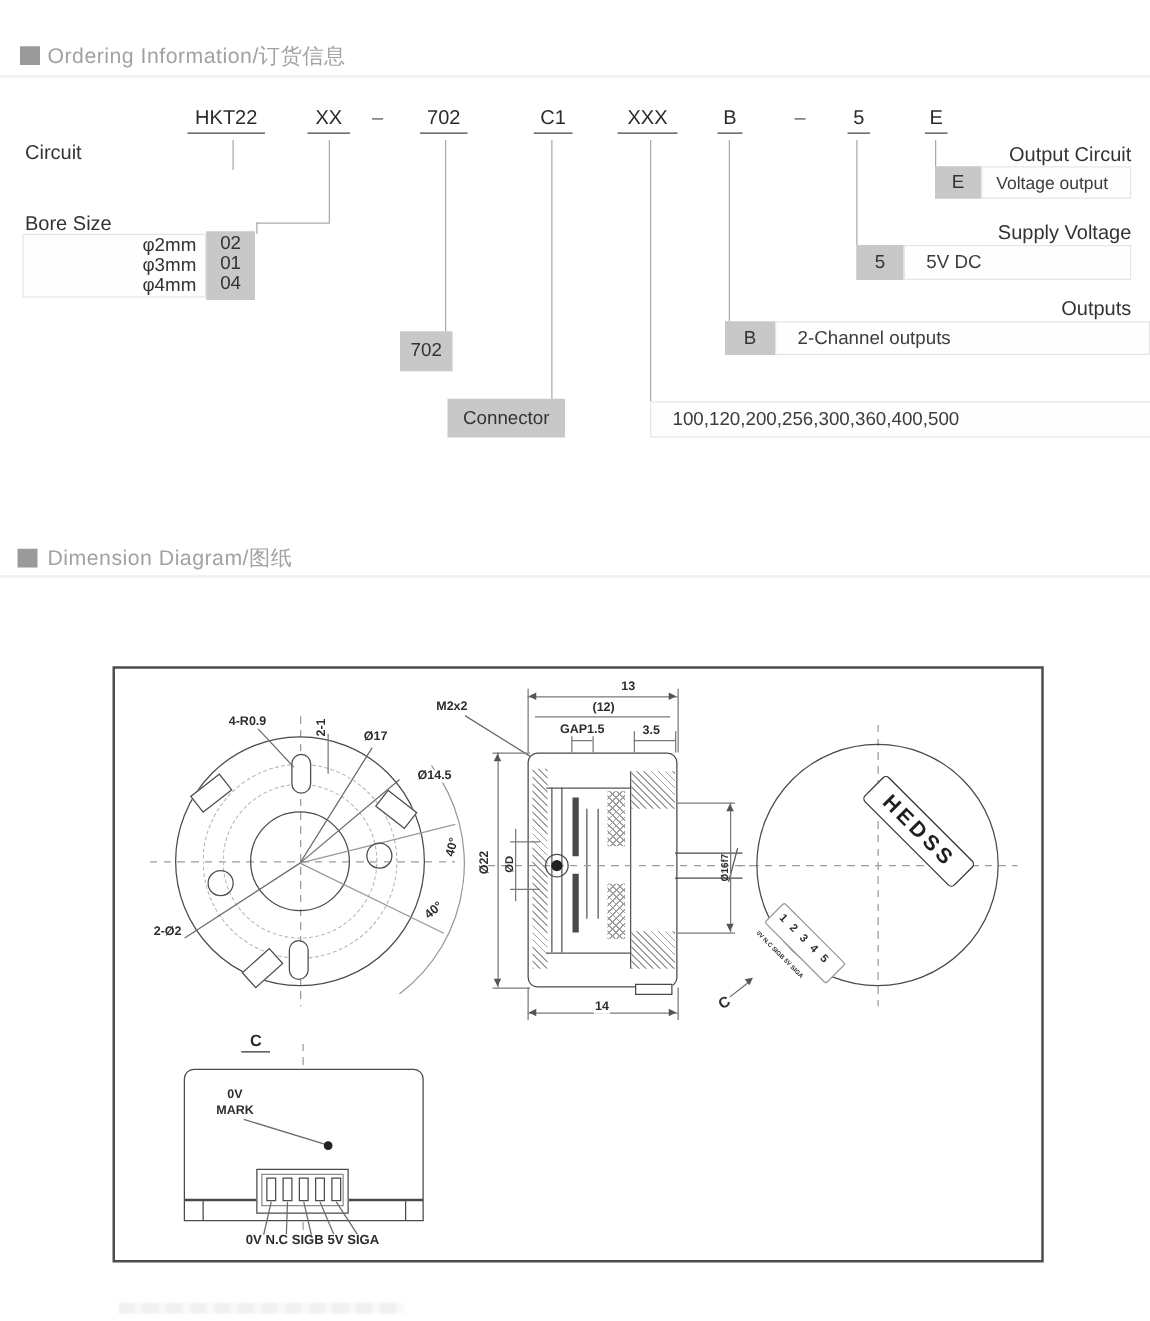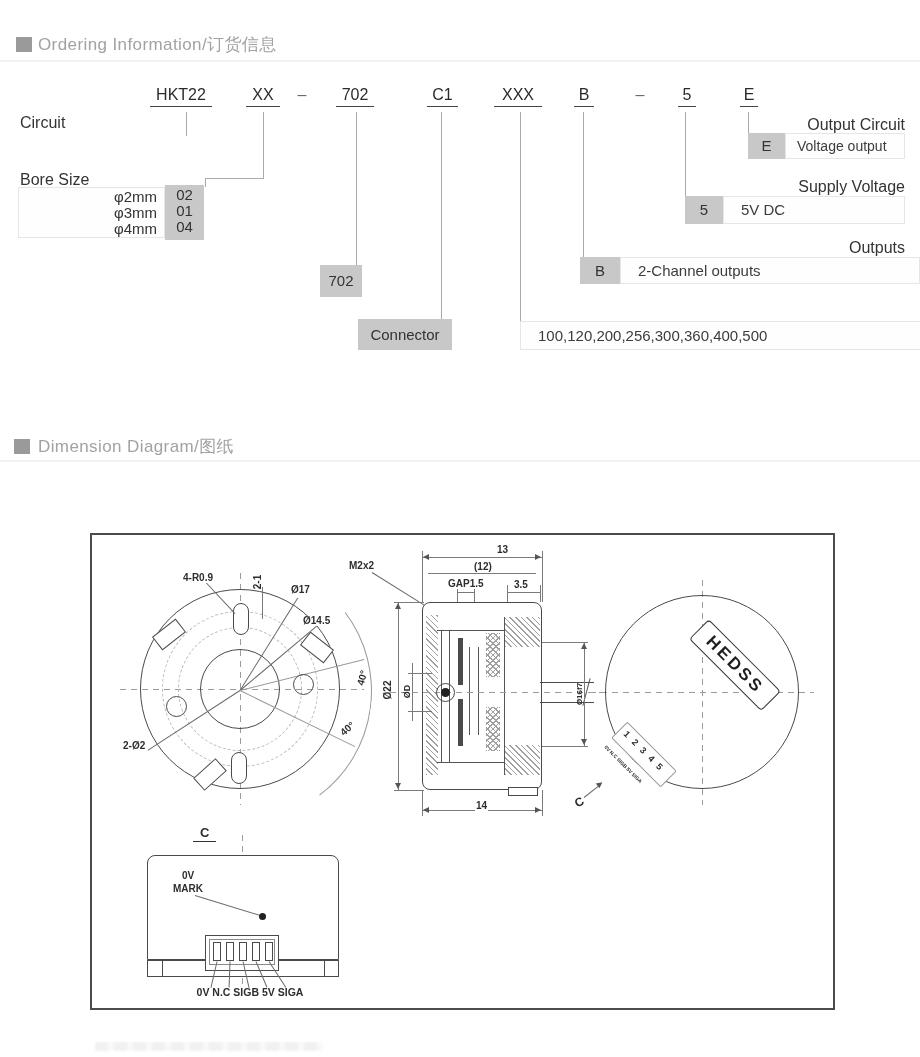--- a/index.html
+++ b/index.html
@@ -143,21 +143,21 @@
     <div class="abs notch" style="left:62px;top:91px;width:30px;height:17px;transform:rotate(-38deg);"></div>
     <div class="abs notch" style="left:210px;top:104px;width:30px;height:17px;transform:rotate(38deg);"></div>
     <div class="abs notch" style="left:103px;top:231px;width:30px;height:17px;transform:rotate(-42deg);"></div>
 
     <div class="abs line" style="left:113px;top:46px;width:44px;transform:rotate(47deg);"></div>
     <div class="abs dim" style="left:170px;top:52px;width:1px;height:32px;"></div>
 
     <div class="abs lbl" style="left:90px;top:38px;">4-R0.9</div>
     <div class="abs lbl vtext" style="left:158px;top:42px;background:transparent;">2-1</div>
     <div class="abs lbl" style="left:198px;top:50px;">Ø17</div>
-    <div class="abs lbl" style="left:210px;top:81px;">Ø14.5</div>
+    <div class="abs lbl" style="left:241px;top:81px;">Ø14.5</div>
     <div class="abs lbl" style="left:30px;top:206px;">2-Ø2</div>
     <div class="abs lbl" style="left:262px;top:138px;transform:rotate(-75deg);background:transparent;">40°</div>
     <div class="abs lbl" style="left:247px;top:189px;transform:rotate(-40deg);background:transparent;">40°</div>
 
     <div class="abs lbl" style="left:256px;top:26px;">M2x2</div>
     <div class="abs line" style="left:280px;top:37px;width:63px;transform:rotate(32deg);"></div>
 
     <div class="abs" style="left:330px;top:67px;width:120px;height:188px;border:1.5px solid #4a4a4a;border-radius:8px;box-sizing:border-box;background:#fff;"></div>
     <div class="abs hatch" style="left:334px;top:80px;width:12px;height:160px;"></div>
     <div class="abs dim" style="left:349px;top:95px;width:1px;height:132px;background:#555;"></div>

